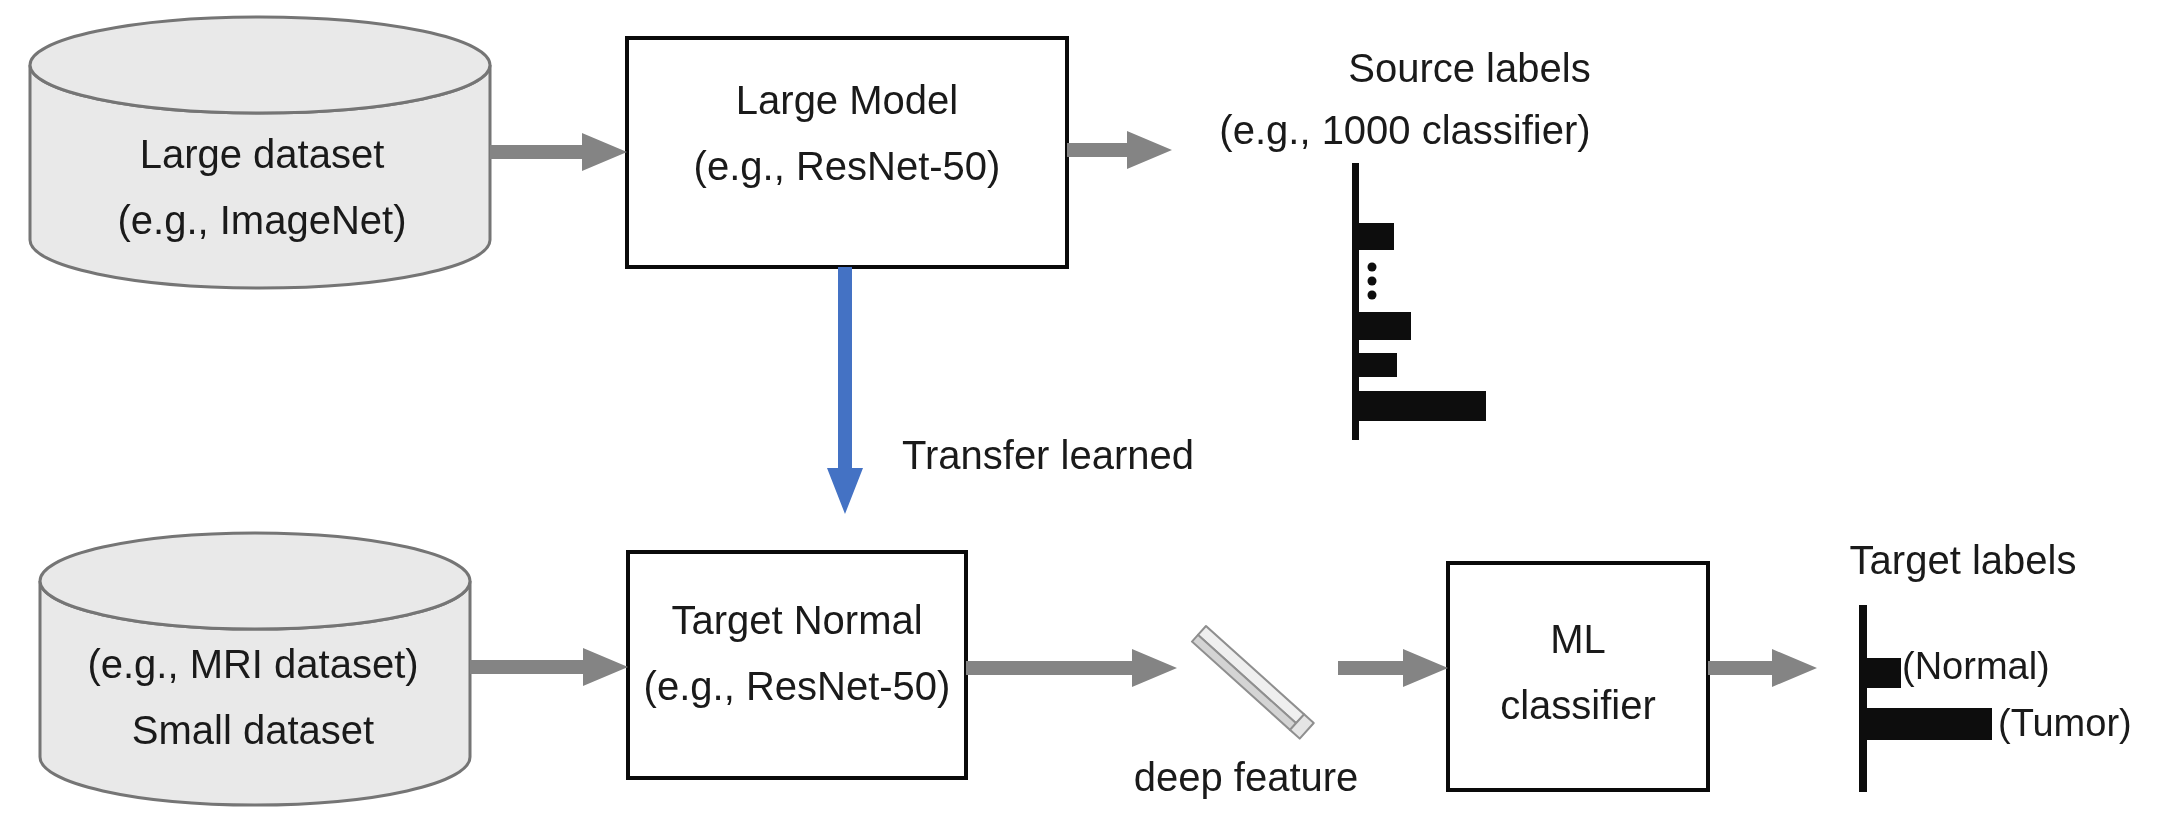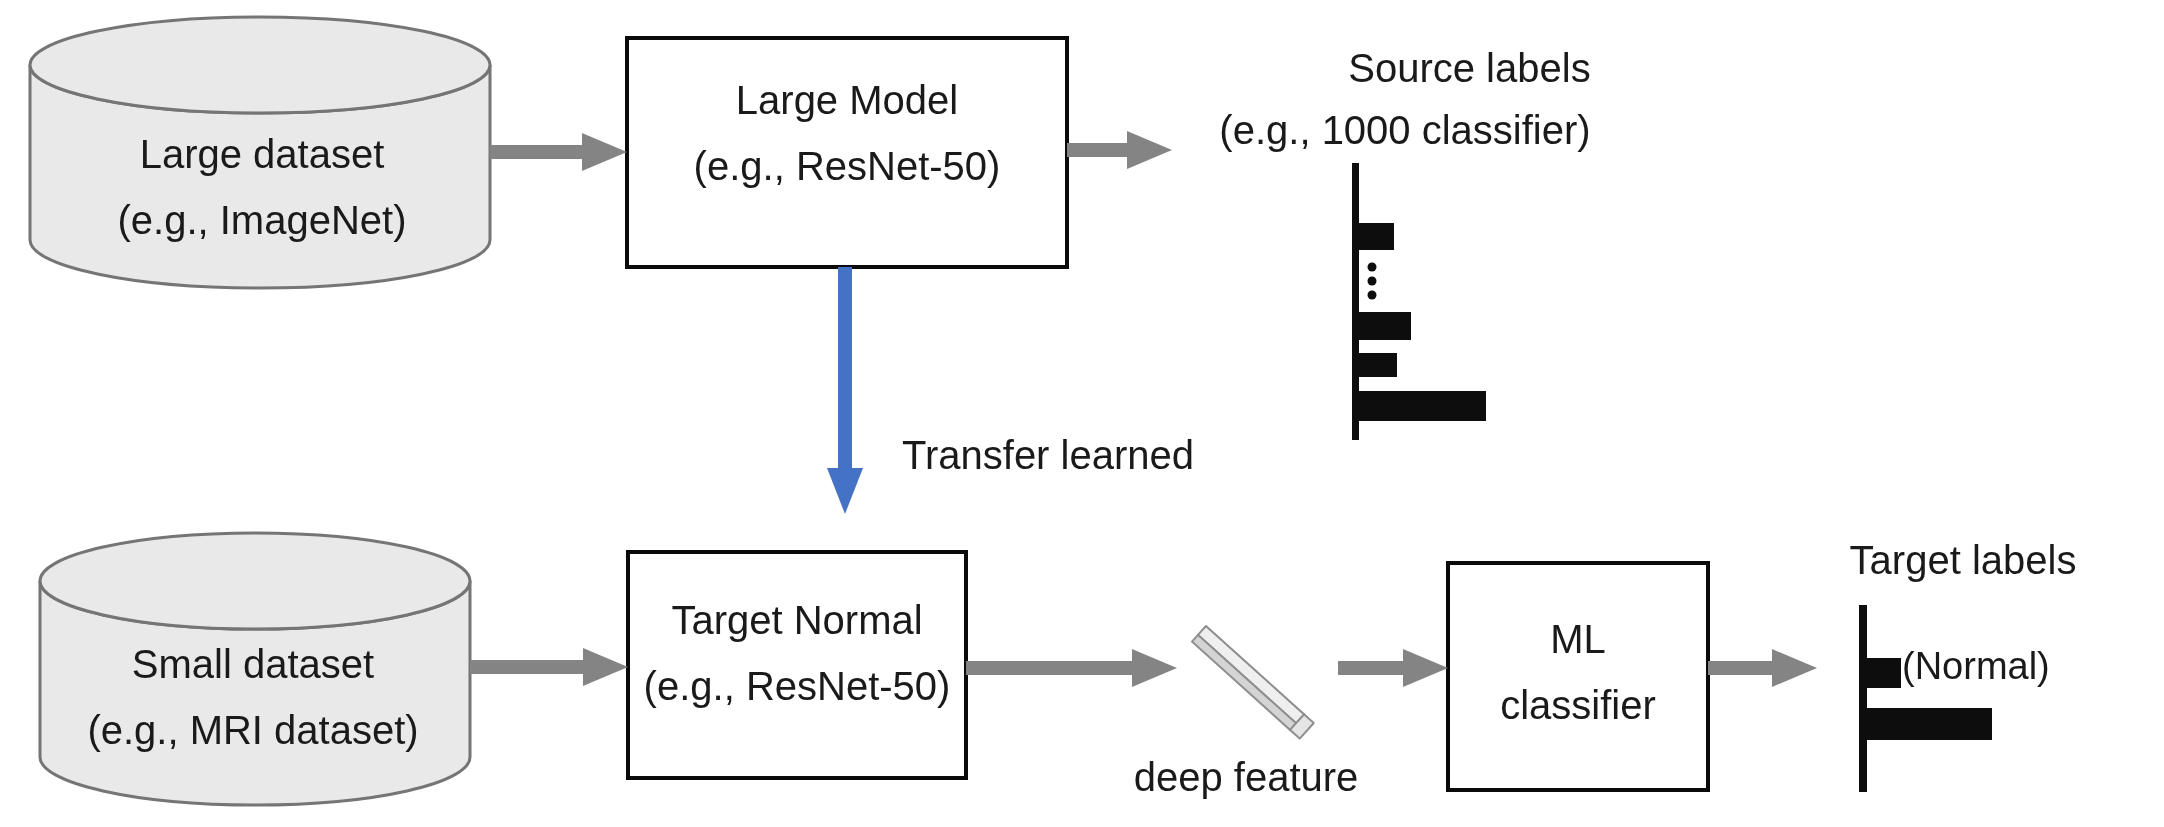--- a/index.html
+++ b/index.html
@@ -98,34 +98,35 @@
   <div class="label tight" style="left:1405px; top:99px;text-align:right;">
     <div>Source labels</div>
     <div>(e.g., 1000 classifier)</div>
   </div>
 
   <div class="label wide-gap" style="left:1048px; top:455px;">
     <div>Transfer learned</div>
   </div>
 
   <div class="label" style="left:253px; top:697px;">
+    <div>(e.g., MRI dataset)</div>
     <div>Small dataset</div>
-    <div>(e.g., MRI dataset)</div>
   </div>
 
   <div class="label" style="left:797px; top:653px;">
     <div>Target Normal</div>
     <div>(e.g., ResNet-50)</div>
   </div>
 
   <div class="label" style="left:1246px; top:777px;">deep feature</div>
 
   <div class="label" style="left:1578px; top:672px;">
     <div>ML</div>
     <div>classifier</div>
   </div>
 
   <div class="label" style="left:1963px; top:560px;">Target labels</div>
 
   <div class="label small left-anchor" style="left:1902px; top:666px;">(Normal)</div>
 
+  <div class="label small left-anchor" style="left:1998px; top:723px;">(Tumor)</div>
 
 </div>
 
 </body></html>

